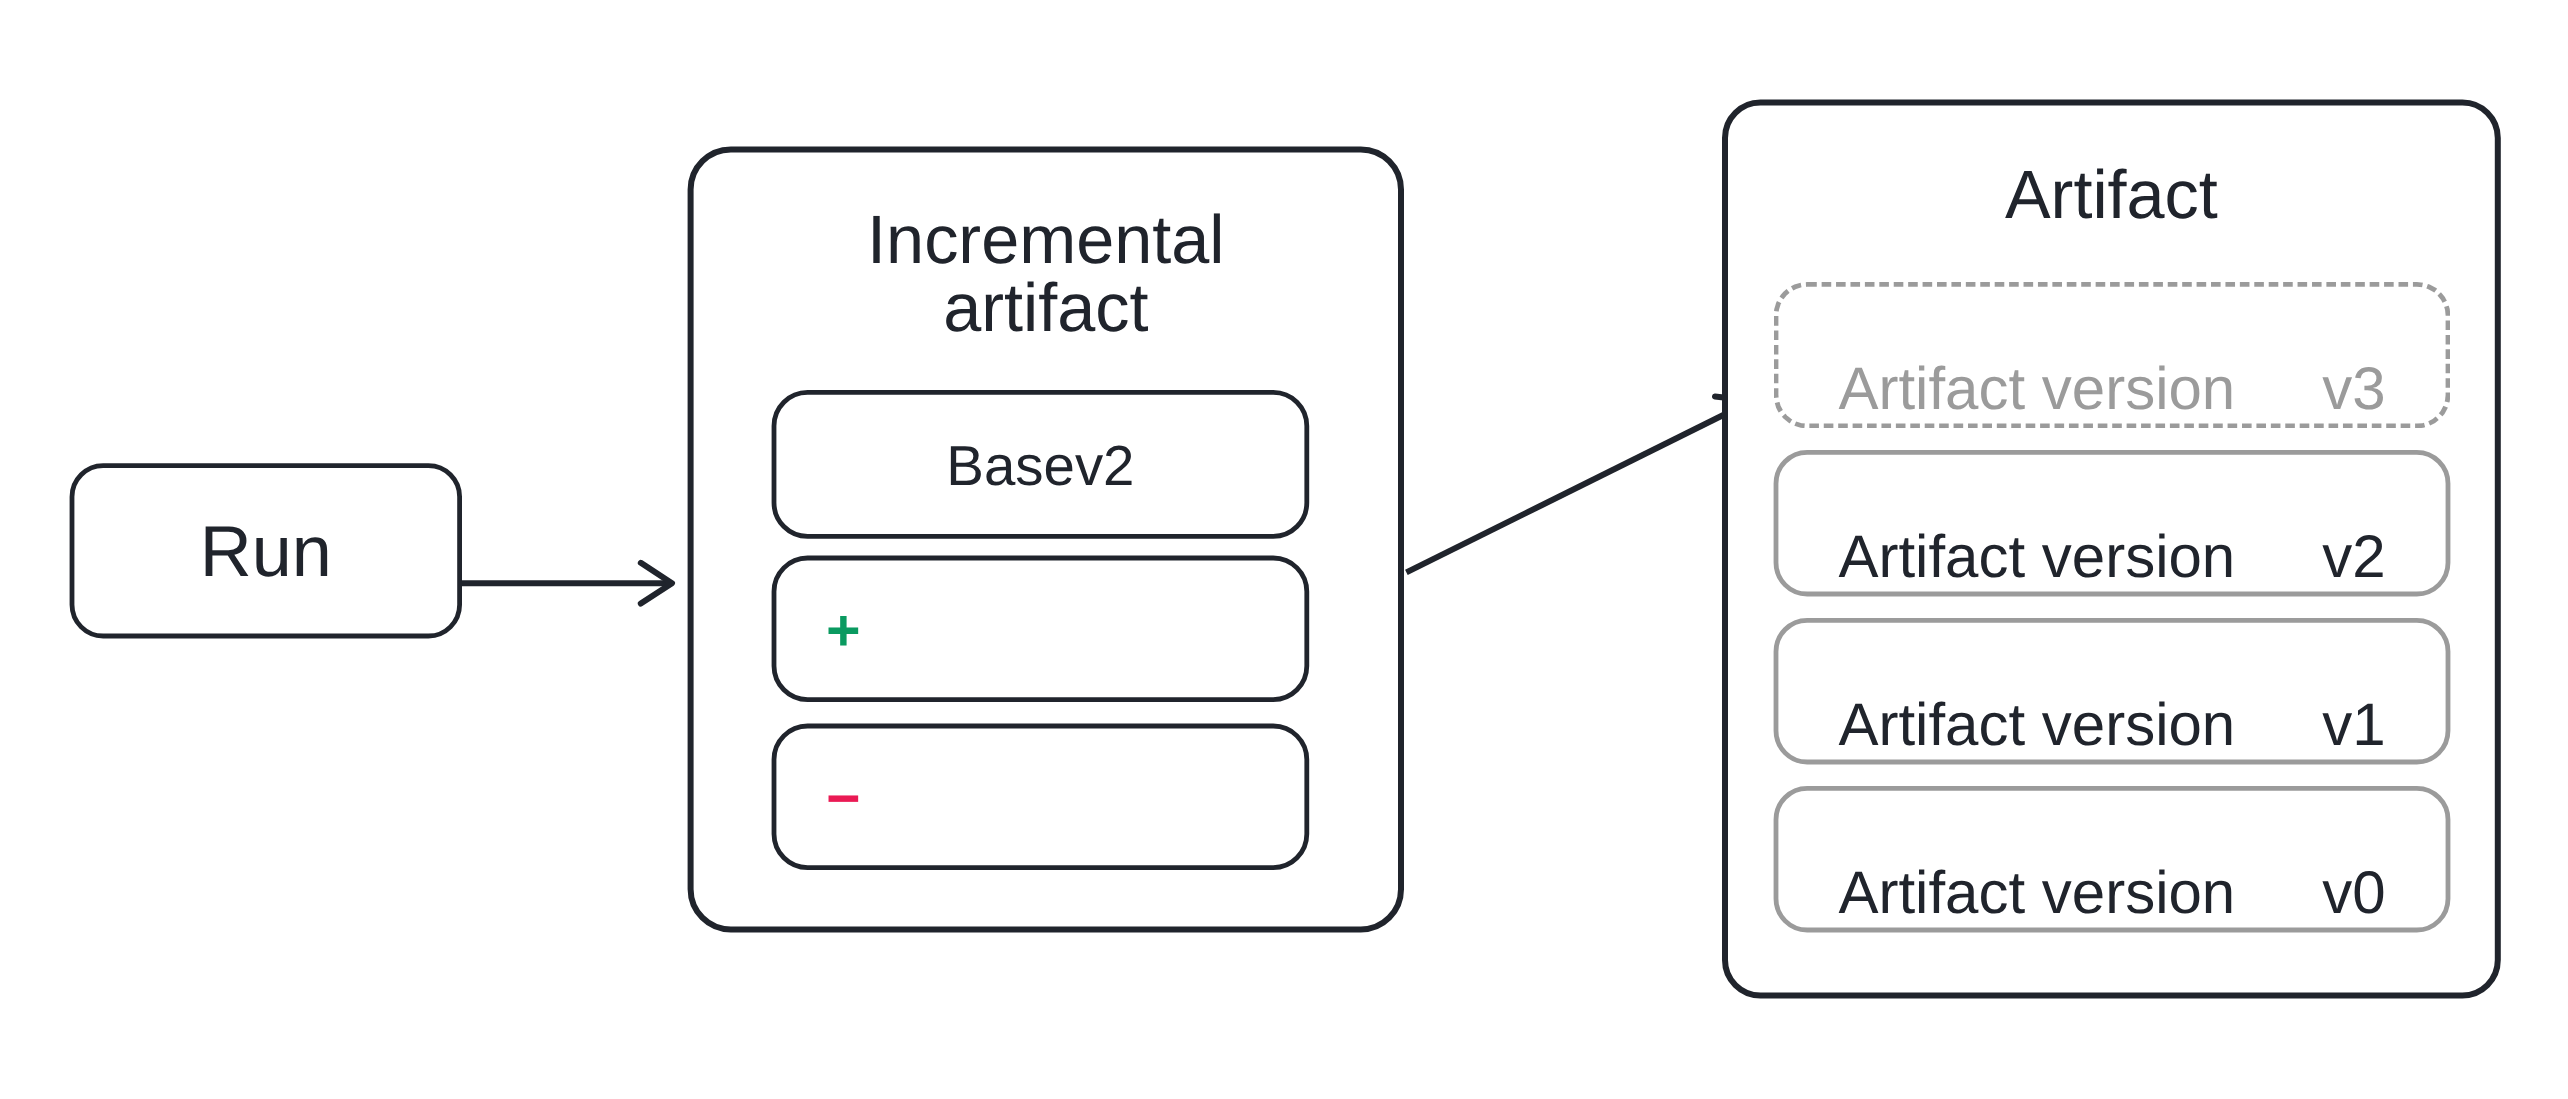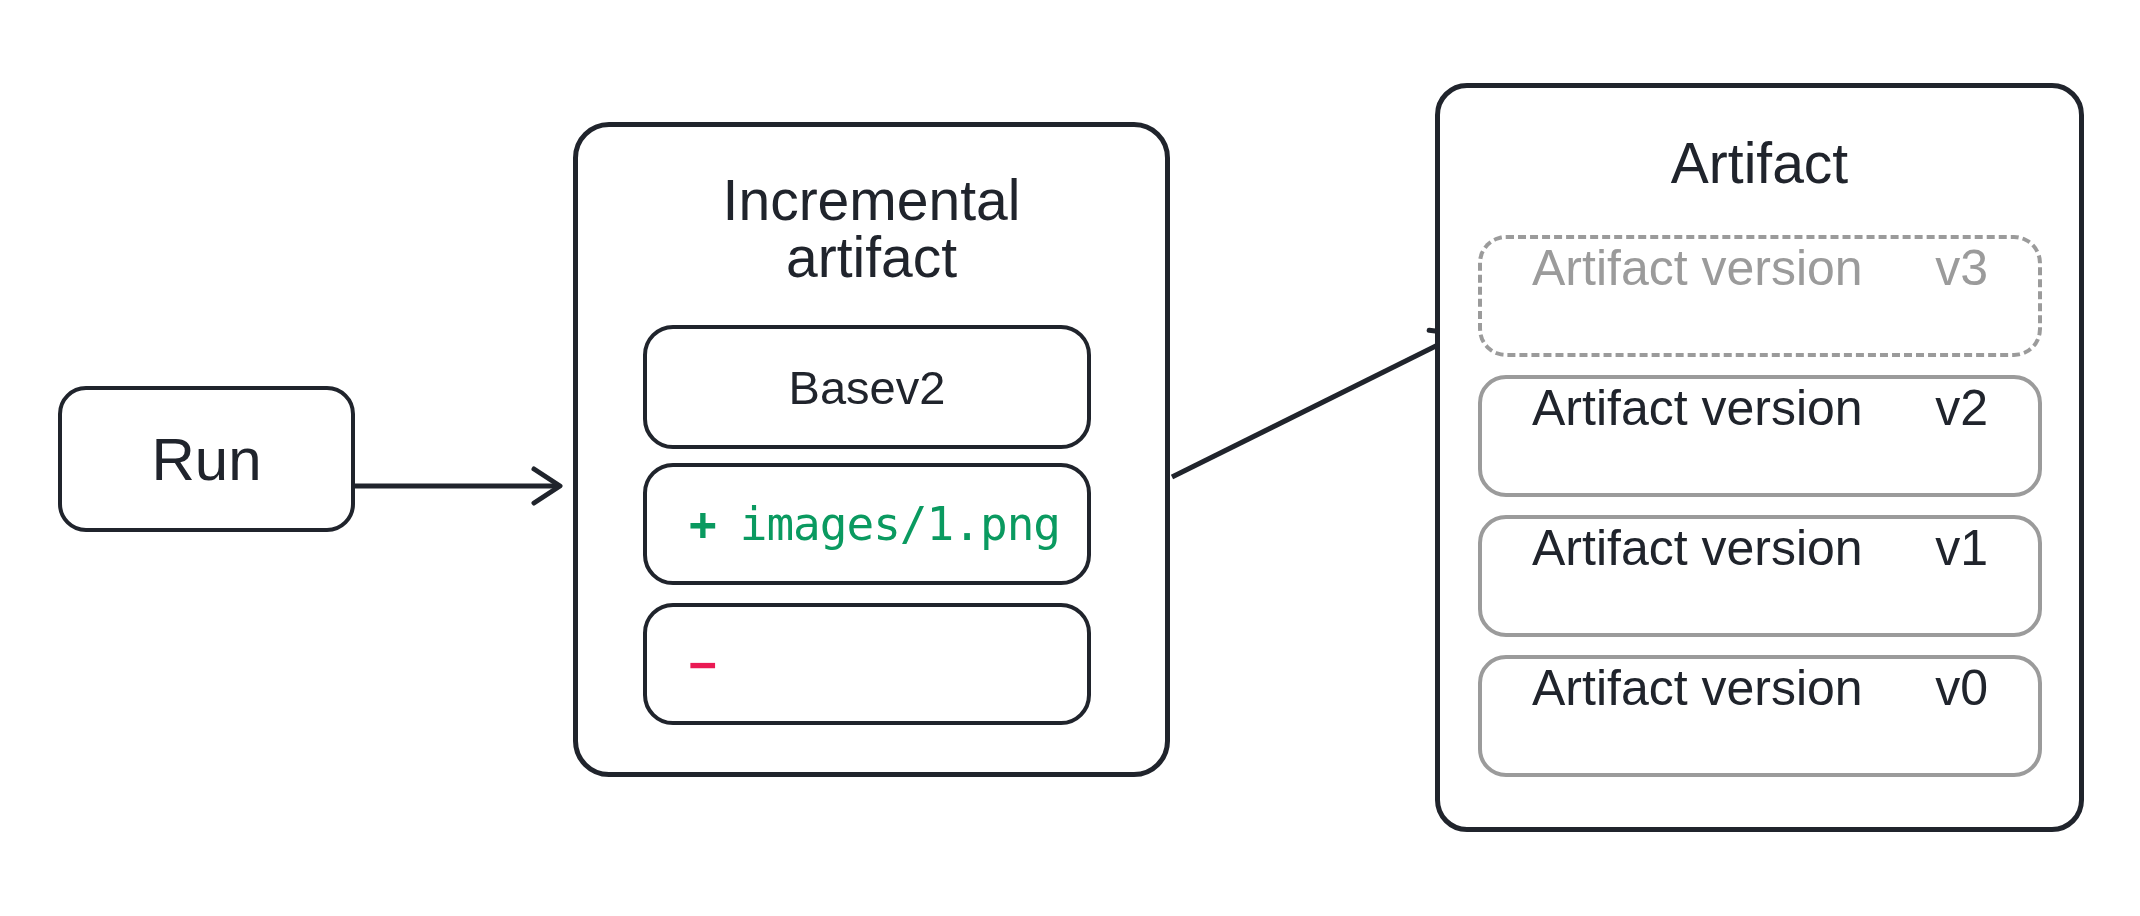--- a/index.html
+++ b/index.html
@@ -17,21 +17,21 @@
     color:var(--ink);
     overflow:hidden;
   }
   .canvas{position:relative;width:2140px;height:916px;background:var(--bg);}
   .arrows{position:absolute;left:0;top:0;width:2140px;height:916px;pointer-events:none;}
 
   .box{position:absolute;background:var(--bg);border-style:solid;border-color:var(--ink);}
 
   
   .run{
-    left:58px;top:386px;width:297px;height:146px;
+    left:58px;top:386px;width:327px;height:146px;
     border-width:4px;border-radius:28px;
     display:flex;align-items:center;justify-content:center;
     font-size:60px;
   }
 
   
   .mid{
     left:573px;top:122px;width:597px;height:655px;
     border-width:5px;border-radius:36px;
   }
@@ -62,21 +62,21 @@
   }
   .art-title{
     padding-top:47px;
     text-align:center;
     font-size:57px;line-height:57px;
   }
   .vrow{
     position:absolute;left:38px;width:564px;height:122px;
     border:4px solid var(--gray);border-radius:28px;
     background:var(--bg);
-    display:flex;align-items:flex-start;justify-content:space-between;
+    display:flex;align-items:flex-end;justify-content:space-between;
     padding:0 50px;
     font-size:50px;color:var(--ink);
   }
   .vrow.v3{top:147px;border-style:dashed;color:var(--gray);}
   .vrow.v2{top:287px;}
   .vrow.v1{top:427px;}
   .vrow.v0{top:567px;}
 </style>
 </head>
 <body>
@@ -103,21 +103,20 @@
       <div>artifact</div>
     </div>
 
     <div class="inner base">
       <span>Base</span>
       <span>v2</span>
     </div>
 
     <div class="inner diff green">
       <span class="sign">+</span>
-      <span>images/1.png</span>
     </div>
 
     <div class="inner diff red">
       <span class="sign">−</span>
     </div>
   </div>
 
   <div class="box art">
     <div class="art-title">Artifact</div>
 

